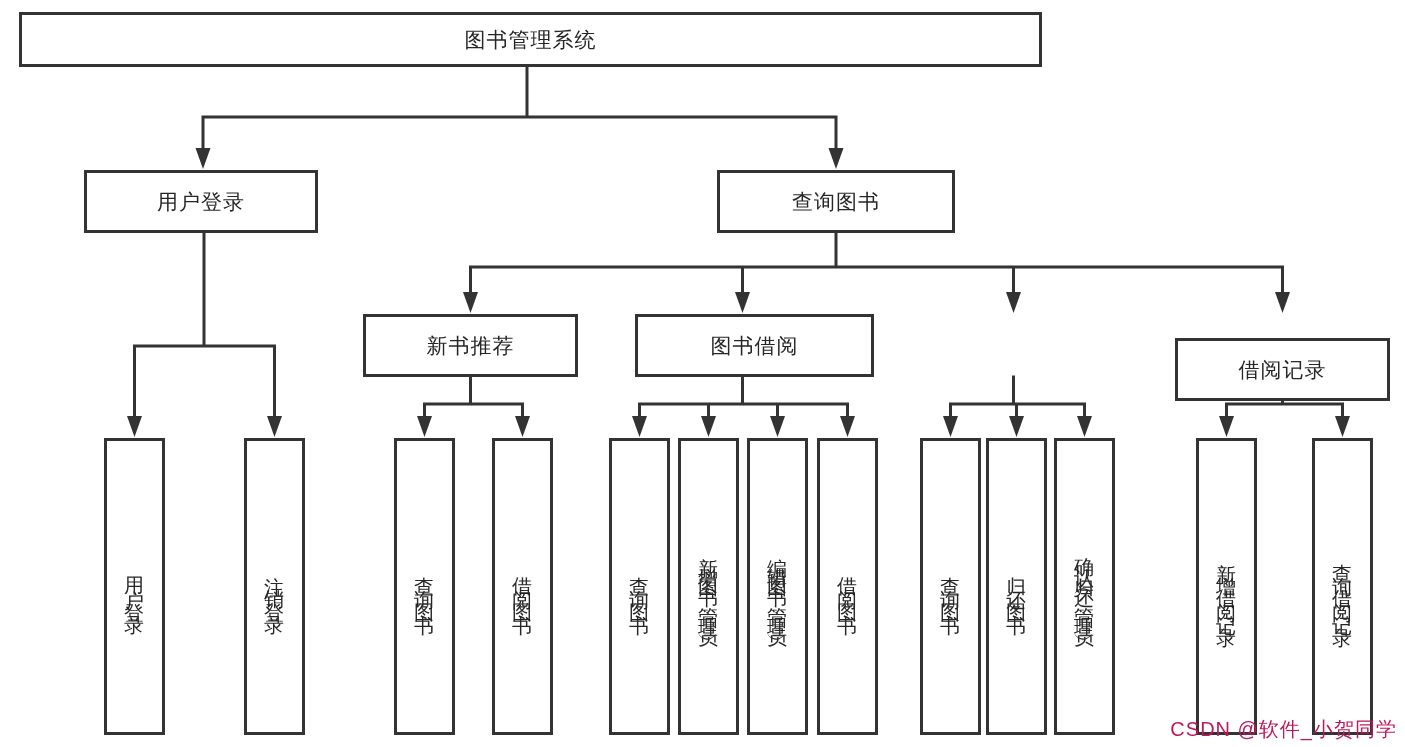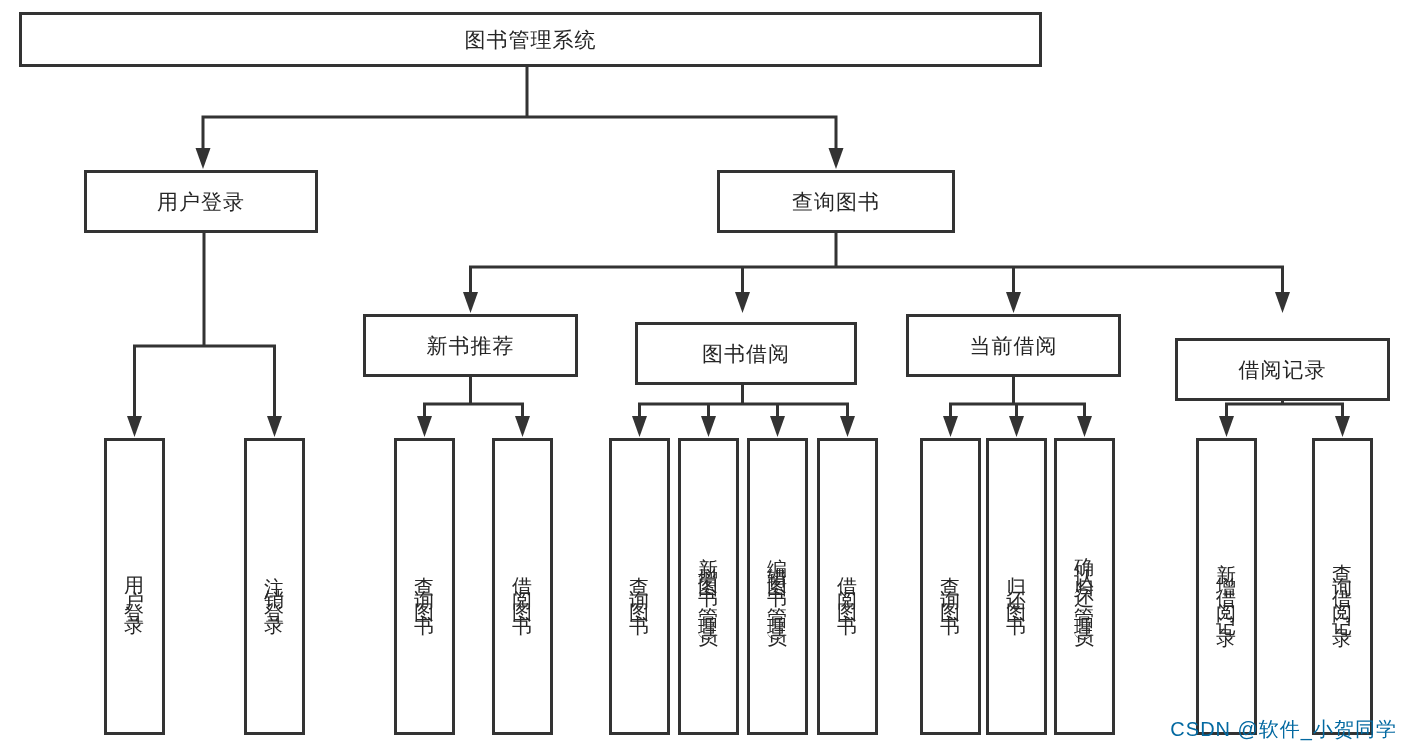--- a/index.html
+++ b/index.html
@@ -51,21 +51,21 @@
     white-space: nowrap;
   }
   .node.v .vtext.tight {
     letter-spacing: 10px;
   }
   .watermark {
     position: absolute;
     right: 8px;
     bottom: 4px;
     font-size: 20px;
-    color: #0369a1;
+    color: #be185d;
     letter-spacing: 1px;
     z-index: 5;
     pointer-events: none;
   }
 </style>
 </head>
 <body>
 
 <div class="canvas">
 
@@ -116,25 +116,22 @@
   <div class="node h" style="left:84px; top:170px; width:234px; height:63px;">
     <span>用户登录</span>
   </div>
   <div class="node h" style="left:717px; top:170px; width:238px; height:63px;">
     <span>查询图书</span>
   </div>
 
   <div class="node h" style="left:363px; top:314px; width:215px; height:63px;">
     <span>新书推荐</span>
   </div>
-  <div class="node h" style="left:635px; top:314px; width:222px; height:63px;margin-top:8px;">
+  <div class="node h" style="left:635px; top:314px; width:239px; height:63px;">
     <span>图书借阅</span>
-  </div>
-  <div class="node h" style="left:906px; top:314px; width:215px; height:63px;">
-    <span>当前借阅</span>
   </div>
   <div class="node h" style="left:1175px; top:314px; width:215px; height:63px;margin-top:24px;">
     <span>借阅记录</span>
   </div>
 
   <div class="node v" style="left:104px; top:438px; width:61px; height:297px;">
     <span class="vtext">用户登录</span>
   </div>
   <div class="node v" style="left:244px; top:438px; width:61px; height:297px;">
     <span class="vtext">注销登录</span>

